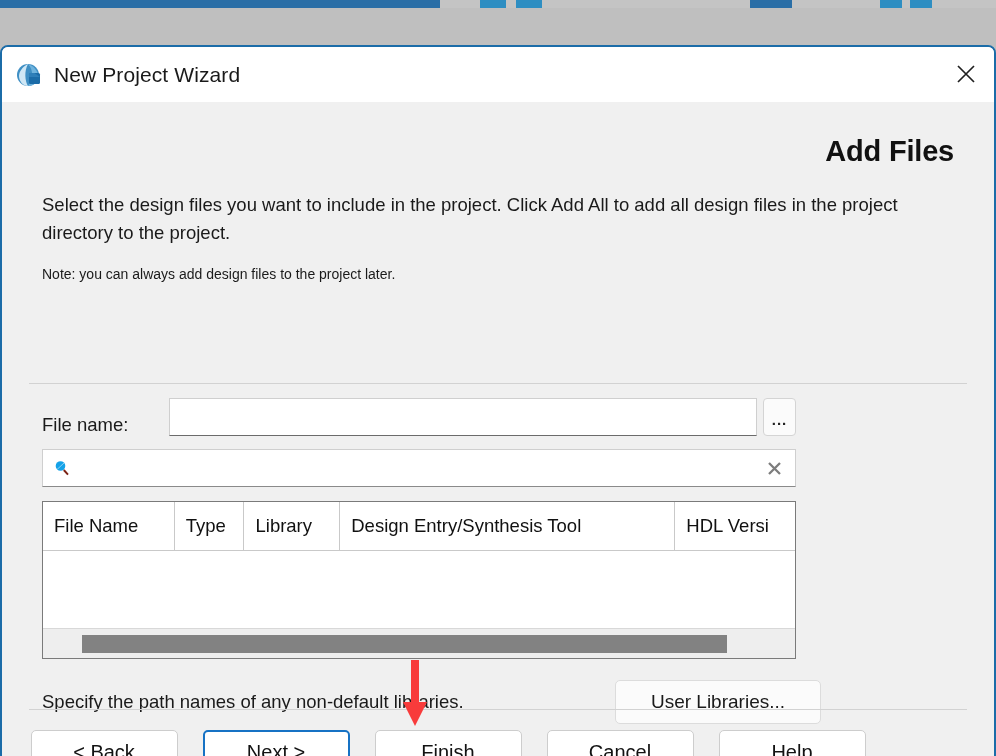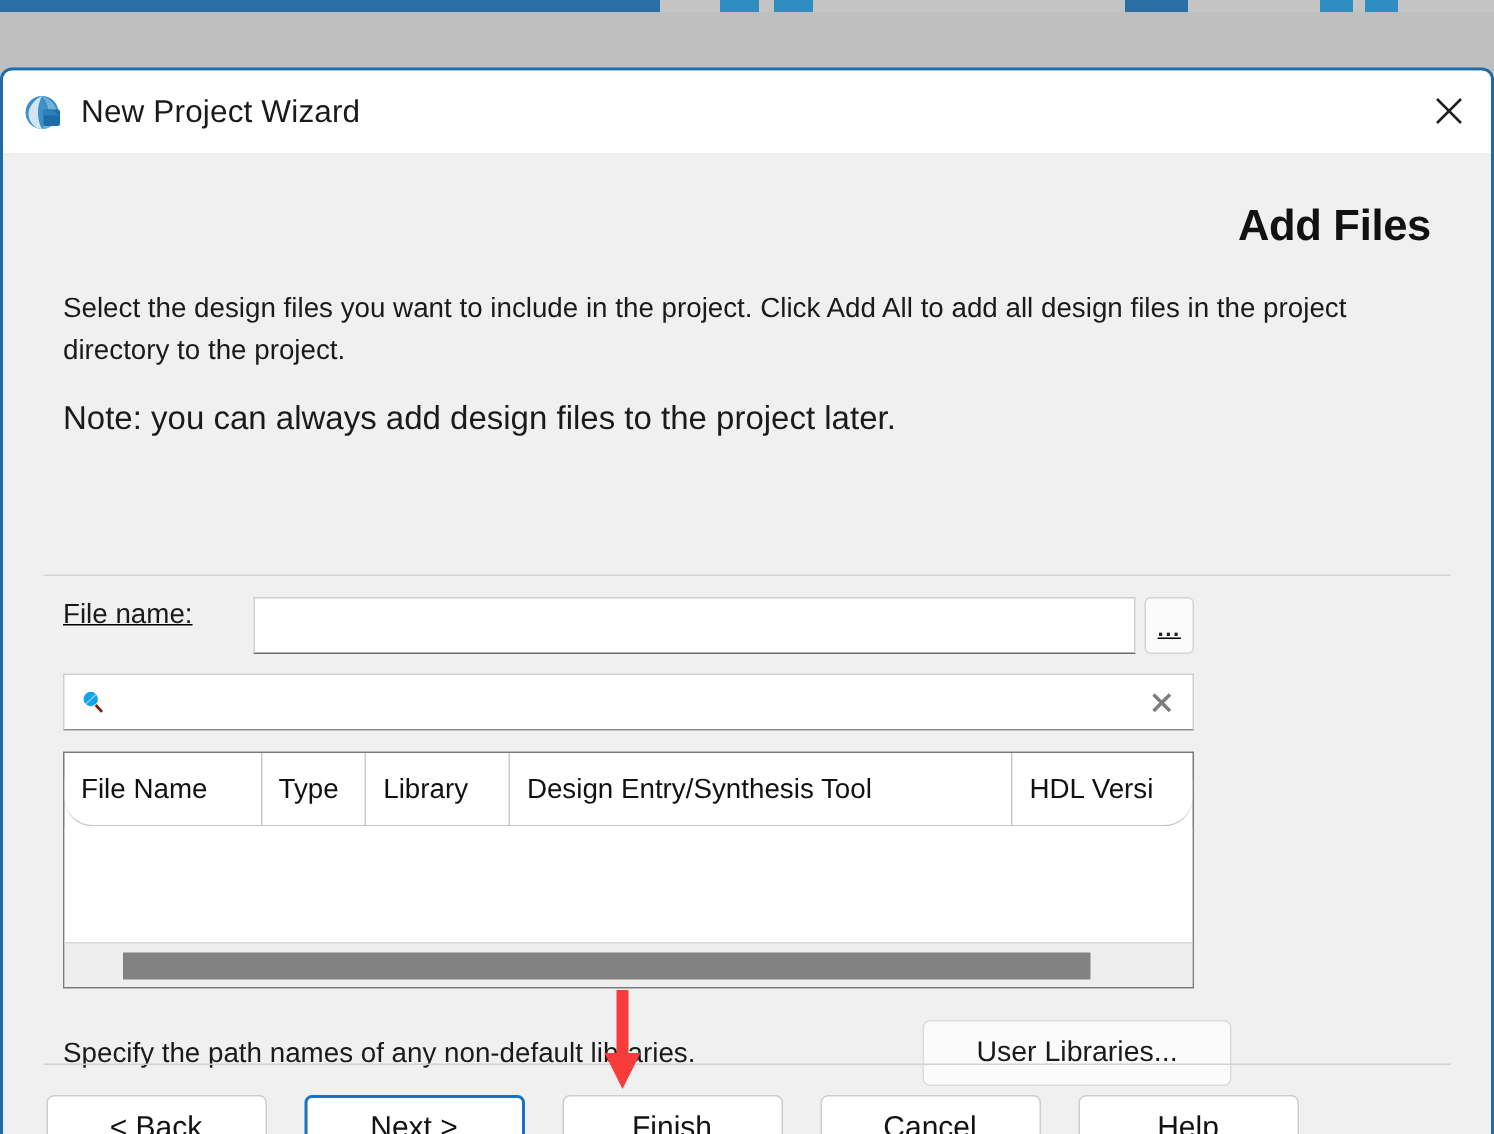--- a/index.html
+++ b/index.html
@@ -79,41 +79,41 @@
   }
   .desc {
     font-size: 18.5px;
     color: #1a1a1a;
     line-height: 28px;
     margin: 0;
     padding-top: 23px;
     max-width: 890px;
   }
   .note {
-    font-size: 22px;
+    font-size: 14px;
     color: #1a1a1a;
     margin: 0;
     padding-top: 19px;
   }
 
   .sep {
     position: absolute;
     left: 27px; right: 27px;
     height: 1px;
     background: #d2d2d2;
   }
   .sep-top { top: 281px; }
   .sep-bottom { top: 662px; }
 
   
   .filerow {
     position: absolute;
     left: 40px; top: 296px;
     width: 916px; height: 38px;
-    display: flex; align-items: flex-start; text-decoration: underline;
+    display: flex; align-items: flex-end;
   }
   .filelabel {
     font-size: 18.5px;
     color: #1a1a1a;
     width: 127px;
     flex: 0 0 127px;
   }
   .fileinput {
     width: 588px; height: 38px;
     background: #ffffff;
@@ -177,21 +177,20 @@
     width: 754px; height: 158px;
     background: #ffffff;
     border: 1px solid #7a7a7a;
     overflow: hidden;
   }
   .thead {
     display: flex;
     height: 49px;
     border-bottom: 1px solid #c9c9c9;
     background: #ffffff;
-    border-radius: 19px;
   }
   .th {
     display: flex; align-items: center;
     padding-left: 11px;
     font-size: 18.5px;
     color: #111;
     border-right: 1px solid #c9c9c9;
     white-space: nowrap;
     overflow: hidden;
     cursor: pointer;

